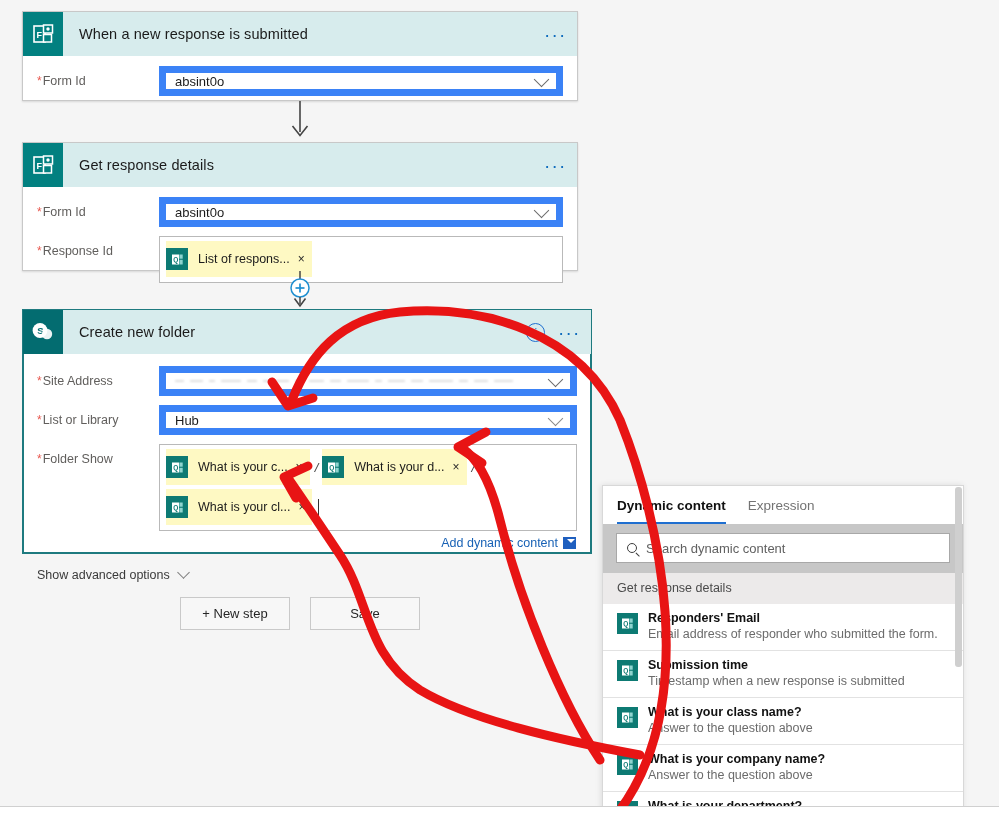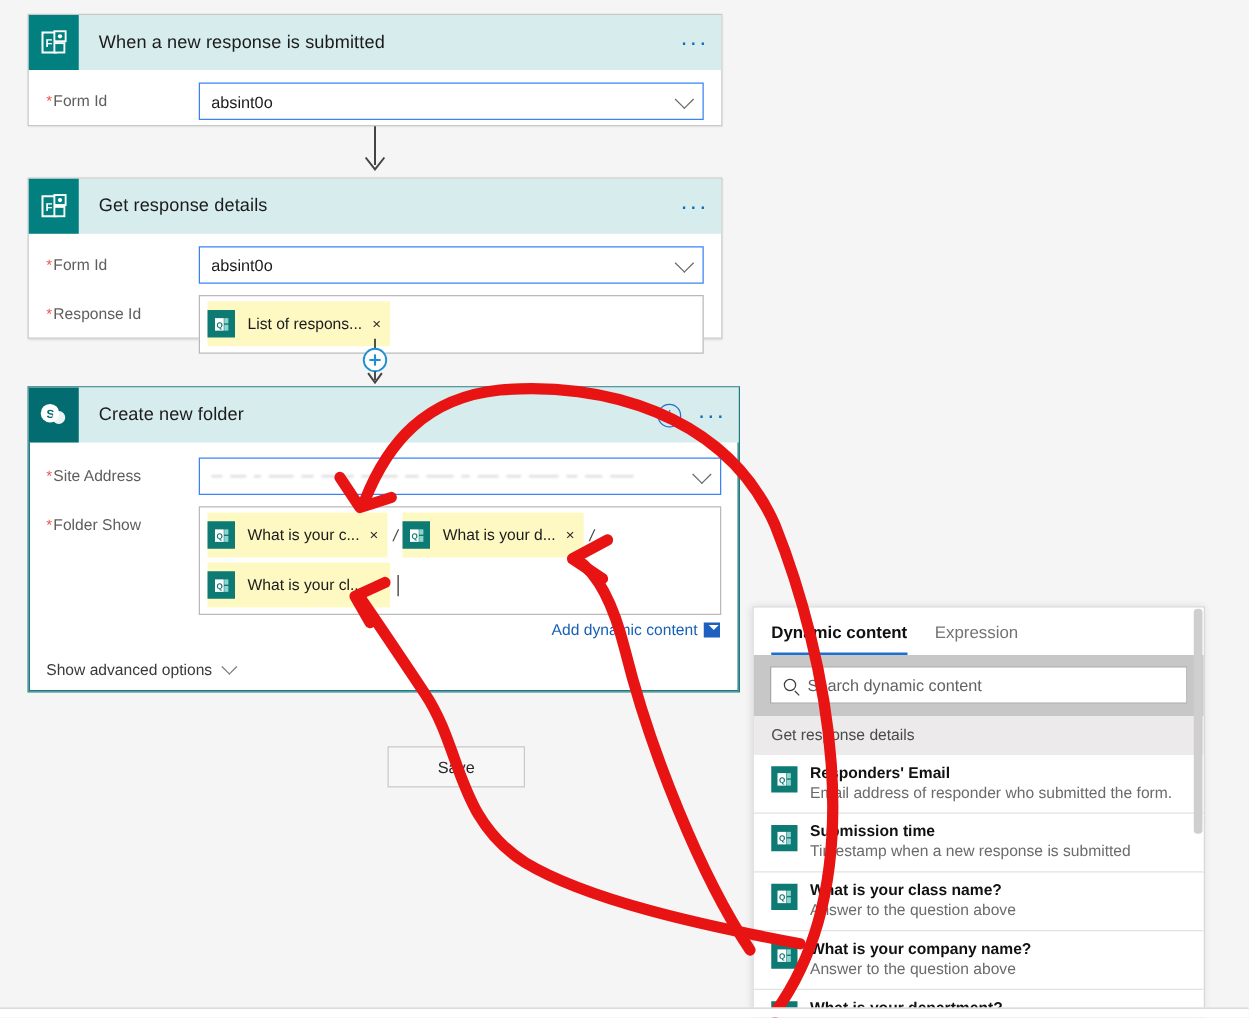--- a/index.html
+++ b/index.html
@@ -70,21 +70,21 @@
     width: 122px; flex: 0 0 122px;
     font-size: 12.5px; color: #605e5c;
     padding-top: 8px; white-space: nowrap;
   }
   .req { color: #e8584f; font-size: 12px; margin-right: 1px; }
 
   .field-control { flex: 1; position: relative; }
 
   .input-box {
     height: 30px;
-    border: 1px solid #3b82f6;
+    border: 7px solid #3b82f6;
     background: #fff;
     display: flex; align-items: center;
     padding: 0 30px 0 9px;
     font-size: 13px; color: #1b1b1b;
     position: relative;
   }
   .chevron {
     position: absolute; right: 9px; top: 50%;
     width: 11px; height: 11px; margin-top: -7px;
     border-right: 1.4px solid #6b6b6b;
@@ -361,20 +361,29 @@
                 <span style="width:24px"></span>
                 <span style="width:9px"></span>
               <span style="width:14px"></span>
                 <span style="width:19px"></span>
             </span>
             <span class="chevron"></span>
           </div>
         </div>
       </div>
 
+      <div class="field-row">
+        <div class="field-label"><span class="req">*</span><span>List or Library</span></div>
+        <div class="field-control">
+          <div class="input-box">
+            <span>Hub</span>
+            <span class="chevron thin"></span>
+          </div>
+        </div>
+      </div>
 
       <div class="field-row">
         <div class="field-label"><span class="req">*</span><span>Folder Show</span></div>
         <div class="field-control">
           <div class="token-box" style="min-height:54px; align-content:flex-start;">
 
             <span class="token">
               <span class="token-ic">
                 <svg width="13" height="13" viewBox="0 0 13 13">
                   <rect x="1" y="1.5" width="7" height="10" fill="#fff"></rect>
@@ -426,20 +435,21 @@
         </div>
       </div>
 
       <div class="advanced">
         <span>Show advanced options</span>
         <span class="adv-chev"></span>
       </div>
     </div>
   </div>
 
+  <div class="btn" style="left:180px; top:597px; width:110px;">+ New step</div>
   <div class="btn" style="left:310px; top:597px; width:110px;">Save</div>
 
   <div class="dc-panel">
     <div class="dc-scroll"></div>
     <div class="dc-tabs">
       <div class="dc-tab active">Dynamic content</div>
       <div class="dc-tab">Expression</div>
     </div>
     <div class="dc-searchwrap">
       <div class="dc-search">

